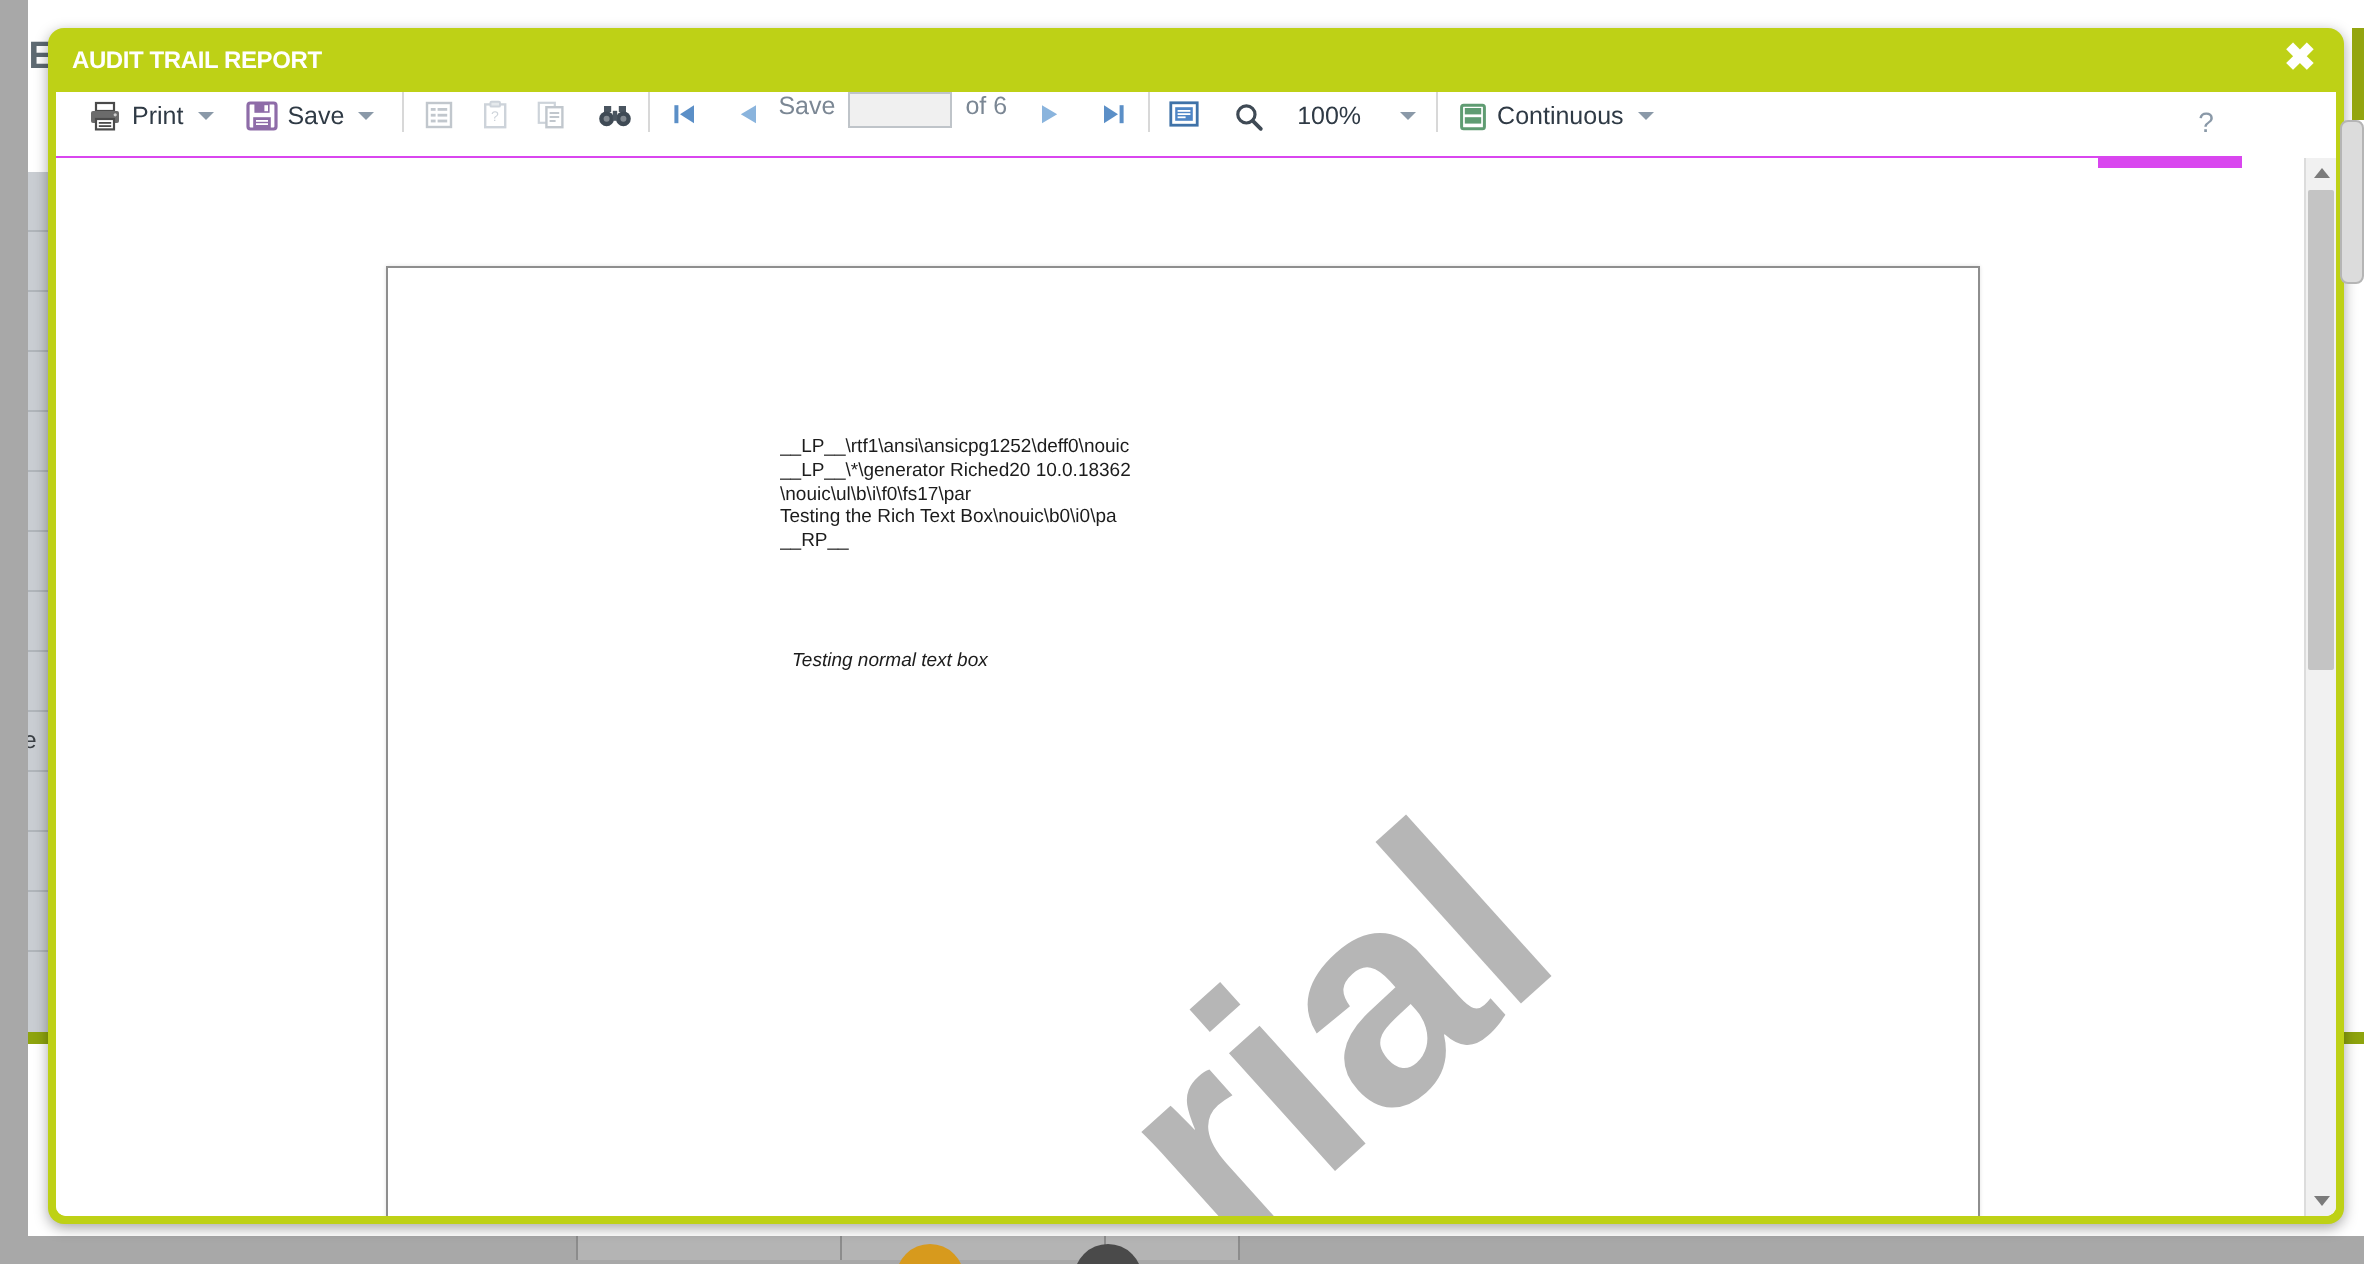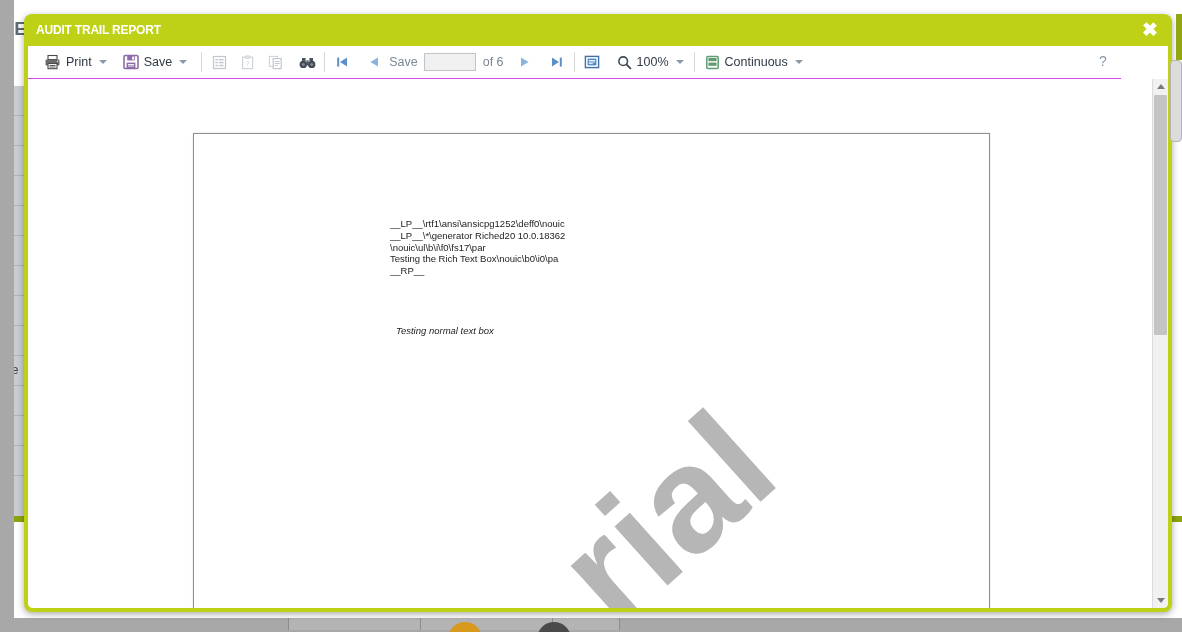--- a/index.html
+++ b/index.html
@@ -75,22 +75,22 @@
     text-align:center;cursor:pointer;
   }
   #modal-body{
     position:absolute;left:4px;top:32px;width:1140px;height:562px;
     background:#ffffff;border-radius:0 0 5px 5px;overflow:hidden;
   }
 
   
   #toolbar{
     position:absolute;left:0;top:0;width:1093px;height:32px;
-    background:#ffffff;border-bottom:1px solid #d946ef;
-    display:flex;align-items:center;
+    background:#ffffff;border-bottom:6px solid #d946ef;
+    display:flex;
   }
   .tb-item{
     display:flex;align-items:center;height:24px;padding:0 4px;
     font-size:12.5px;color:#3d4b57;cursor:pointer;white-space:nowrap;
   }
   .tb-label{margin-left:5px;color:#2f3a45;font-size:12.5px;}
   .caret{
     margin-left:7px;width:0;height:0;border-left:4px solid transparent;
     border-right:4px solid transparent;border-top:4px solid #8a99a8;
   }
@@ -332,21 +332,21 @@
       <div class="tb-icon-btn tb-icon">
         <svg width="16" height="16" viewBox="0 0 16 16">
           <rect x="1.4" y="2.4" width="13.2" height="11.2" fill="#fff" stroke="#3f72a8" stroke-width="1.4"></rect>
           <rect x="3.6" y="4.6" width="8.8" height="6.8" fill="#4f86c6"></rect>
           <rect x="4.8" y="6" width="6.4" height="0.9" fill="#ffffff"></rect>
           <rect x="4.8" y="7.6" width="6.4" height="0.9" fill="#ffffff"></rect>
           <rect x="4.8" y="9.2" width="4" height="0.9" fill="#ffffff"></rect>
         </svg>
       </div>
 
-      <div class="tb-item" style="margin-left:10px;">
+      <div class="tb-item" style="margin-left:10px;gap:12px;">
         <span class="tb-icon">
           <svg width="15" height="15" viewBox="0 0 15 15">
             <circle cx="6.2" cy="6.2" r="4.3" fill="none" stroke="#3f4a55" stroke-width="1.6"></circle>
             <line x1="9.4" y1="9.4" x2="13.4" y2="13.4" stroke="#3f4a55" stroke-width="1.9" stroke-linecap="round"></line>
           </svg>
         </span>
         <span class="tb-label">100%</span>
         <span class="caret"></span>
       </div>
 

